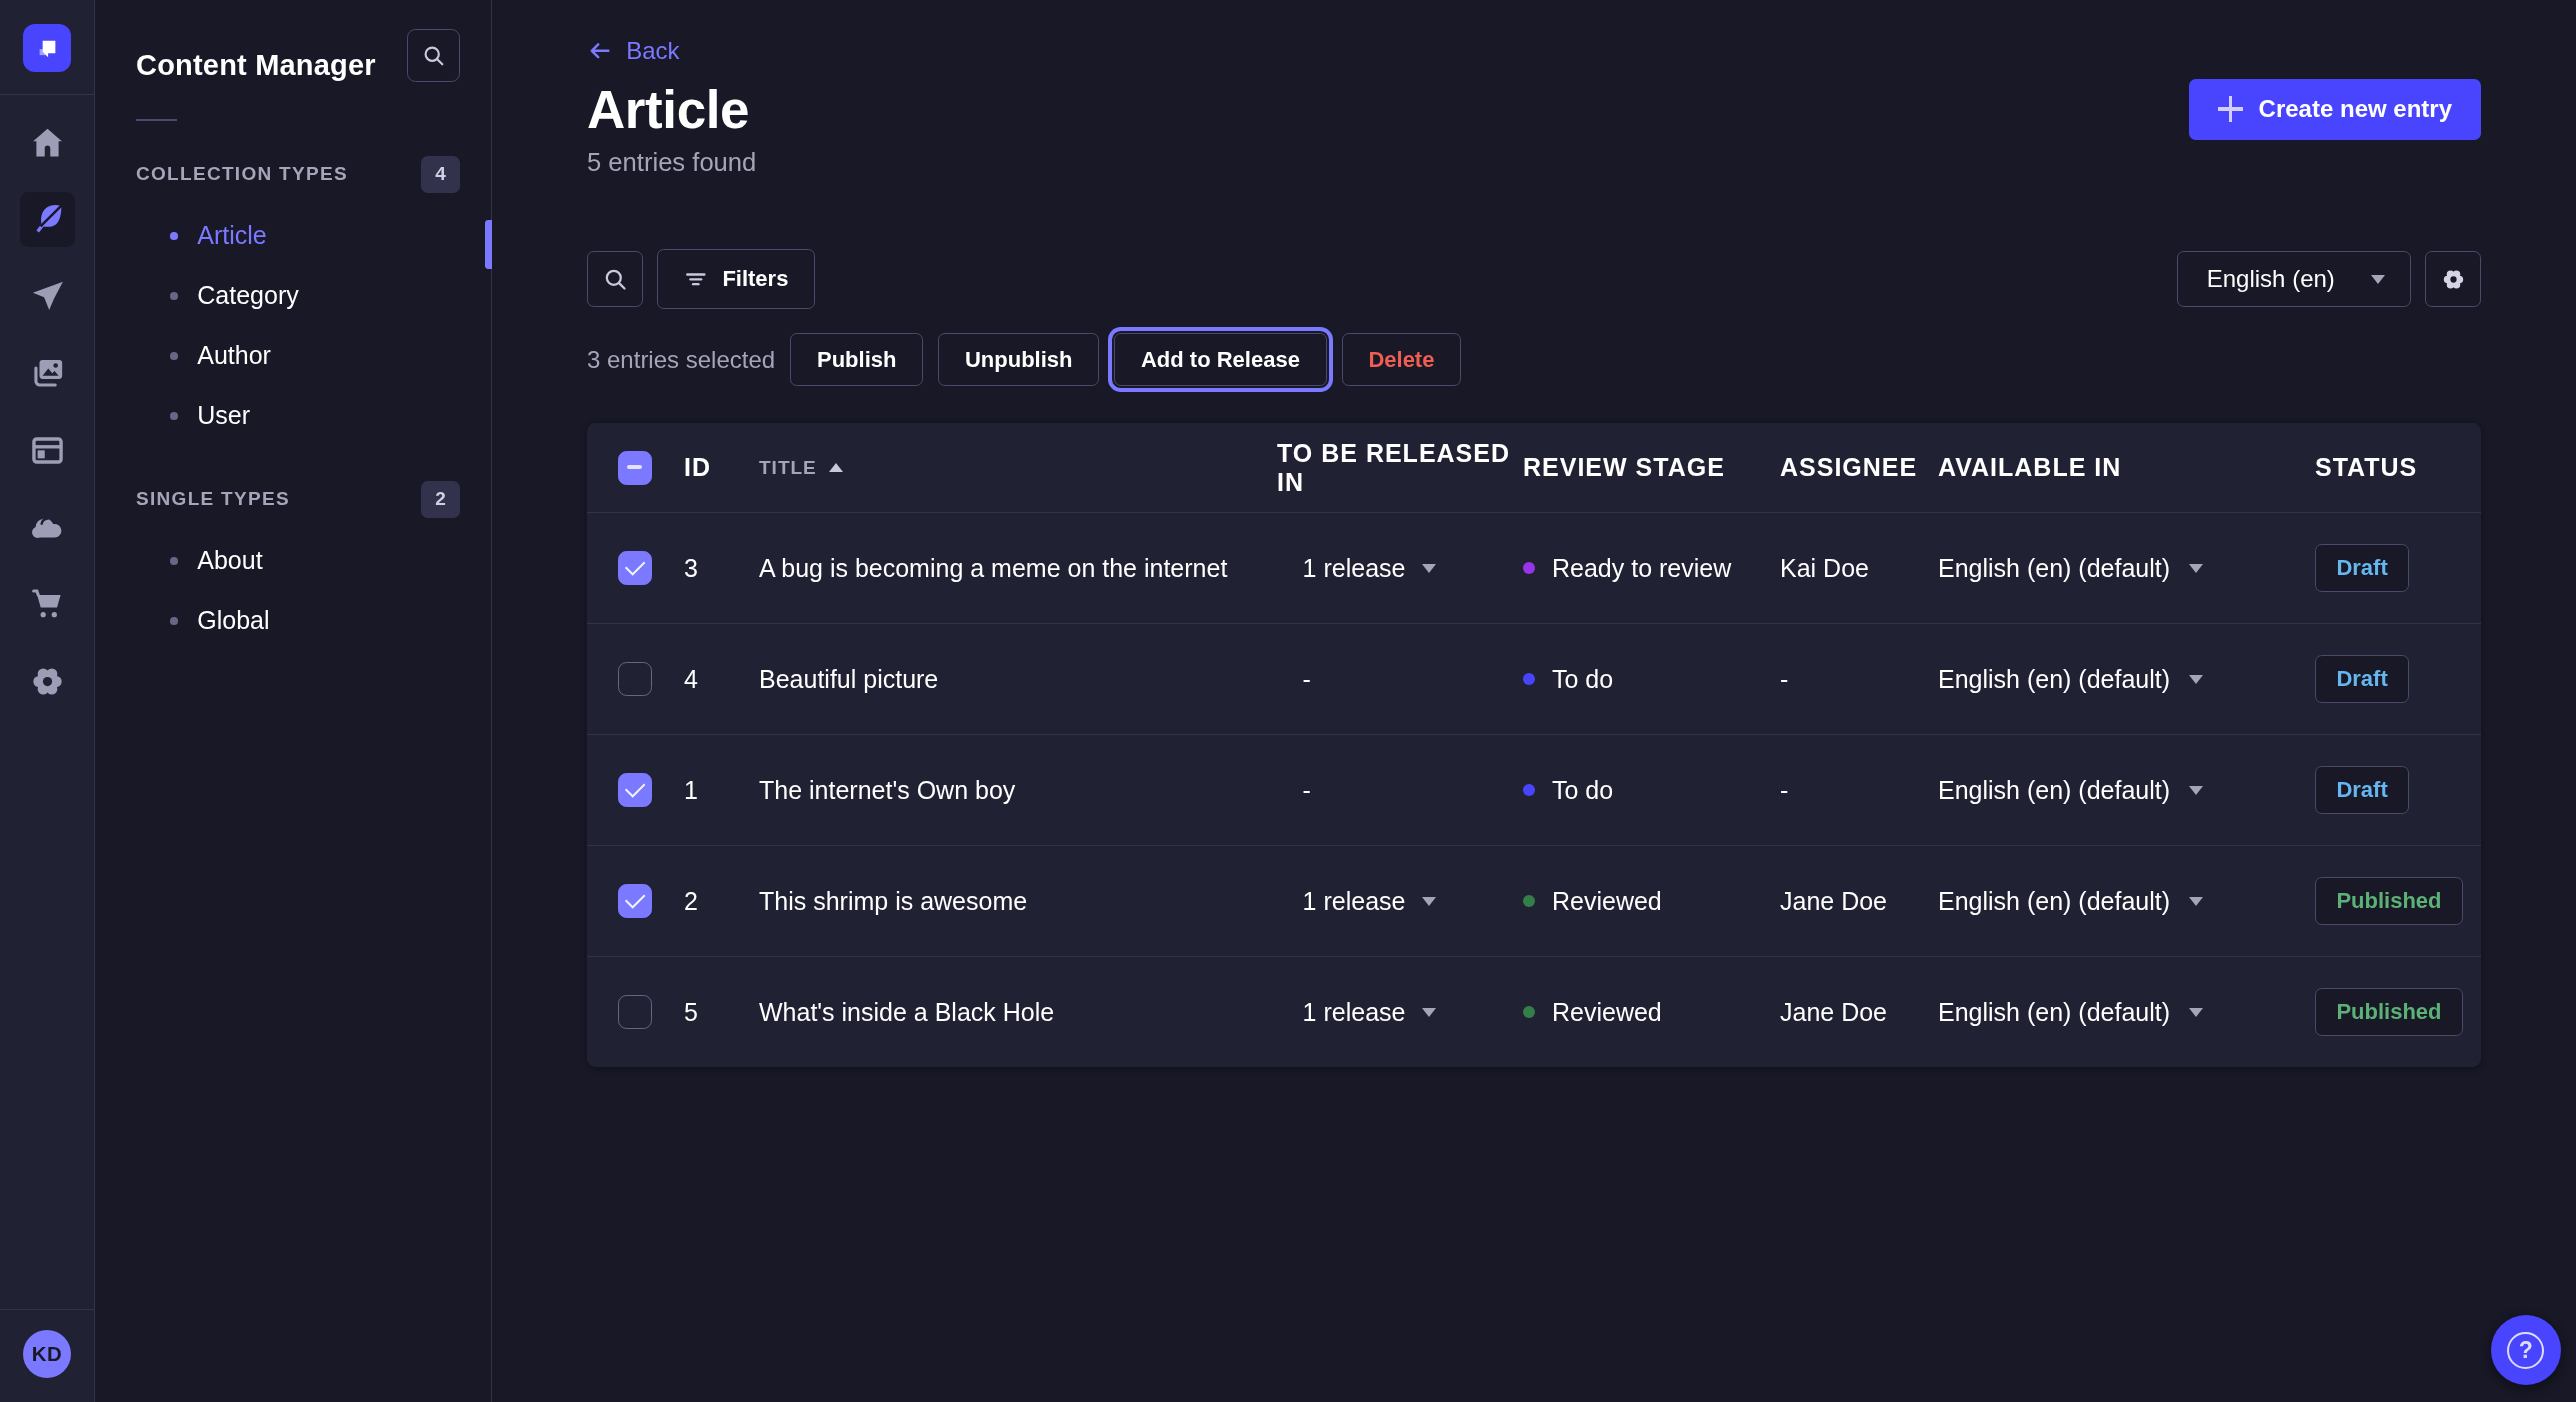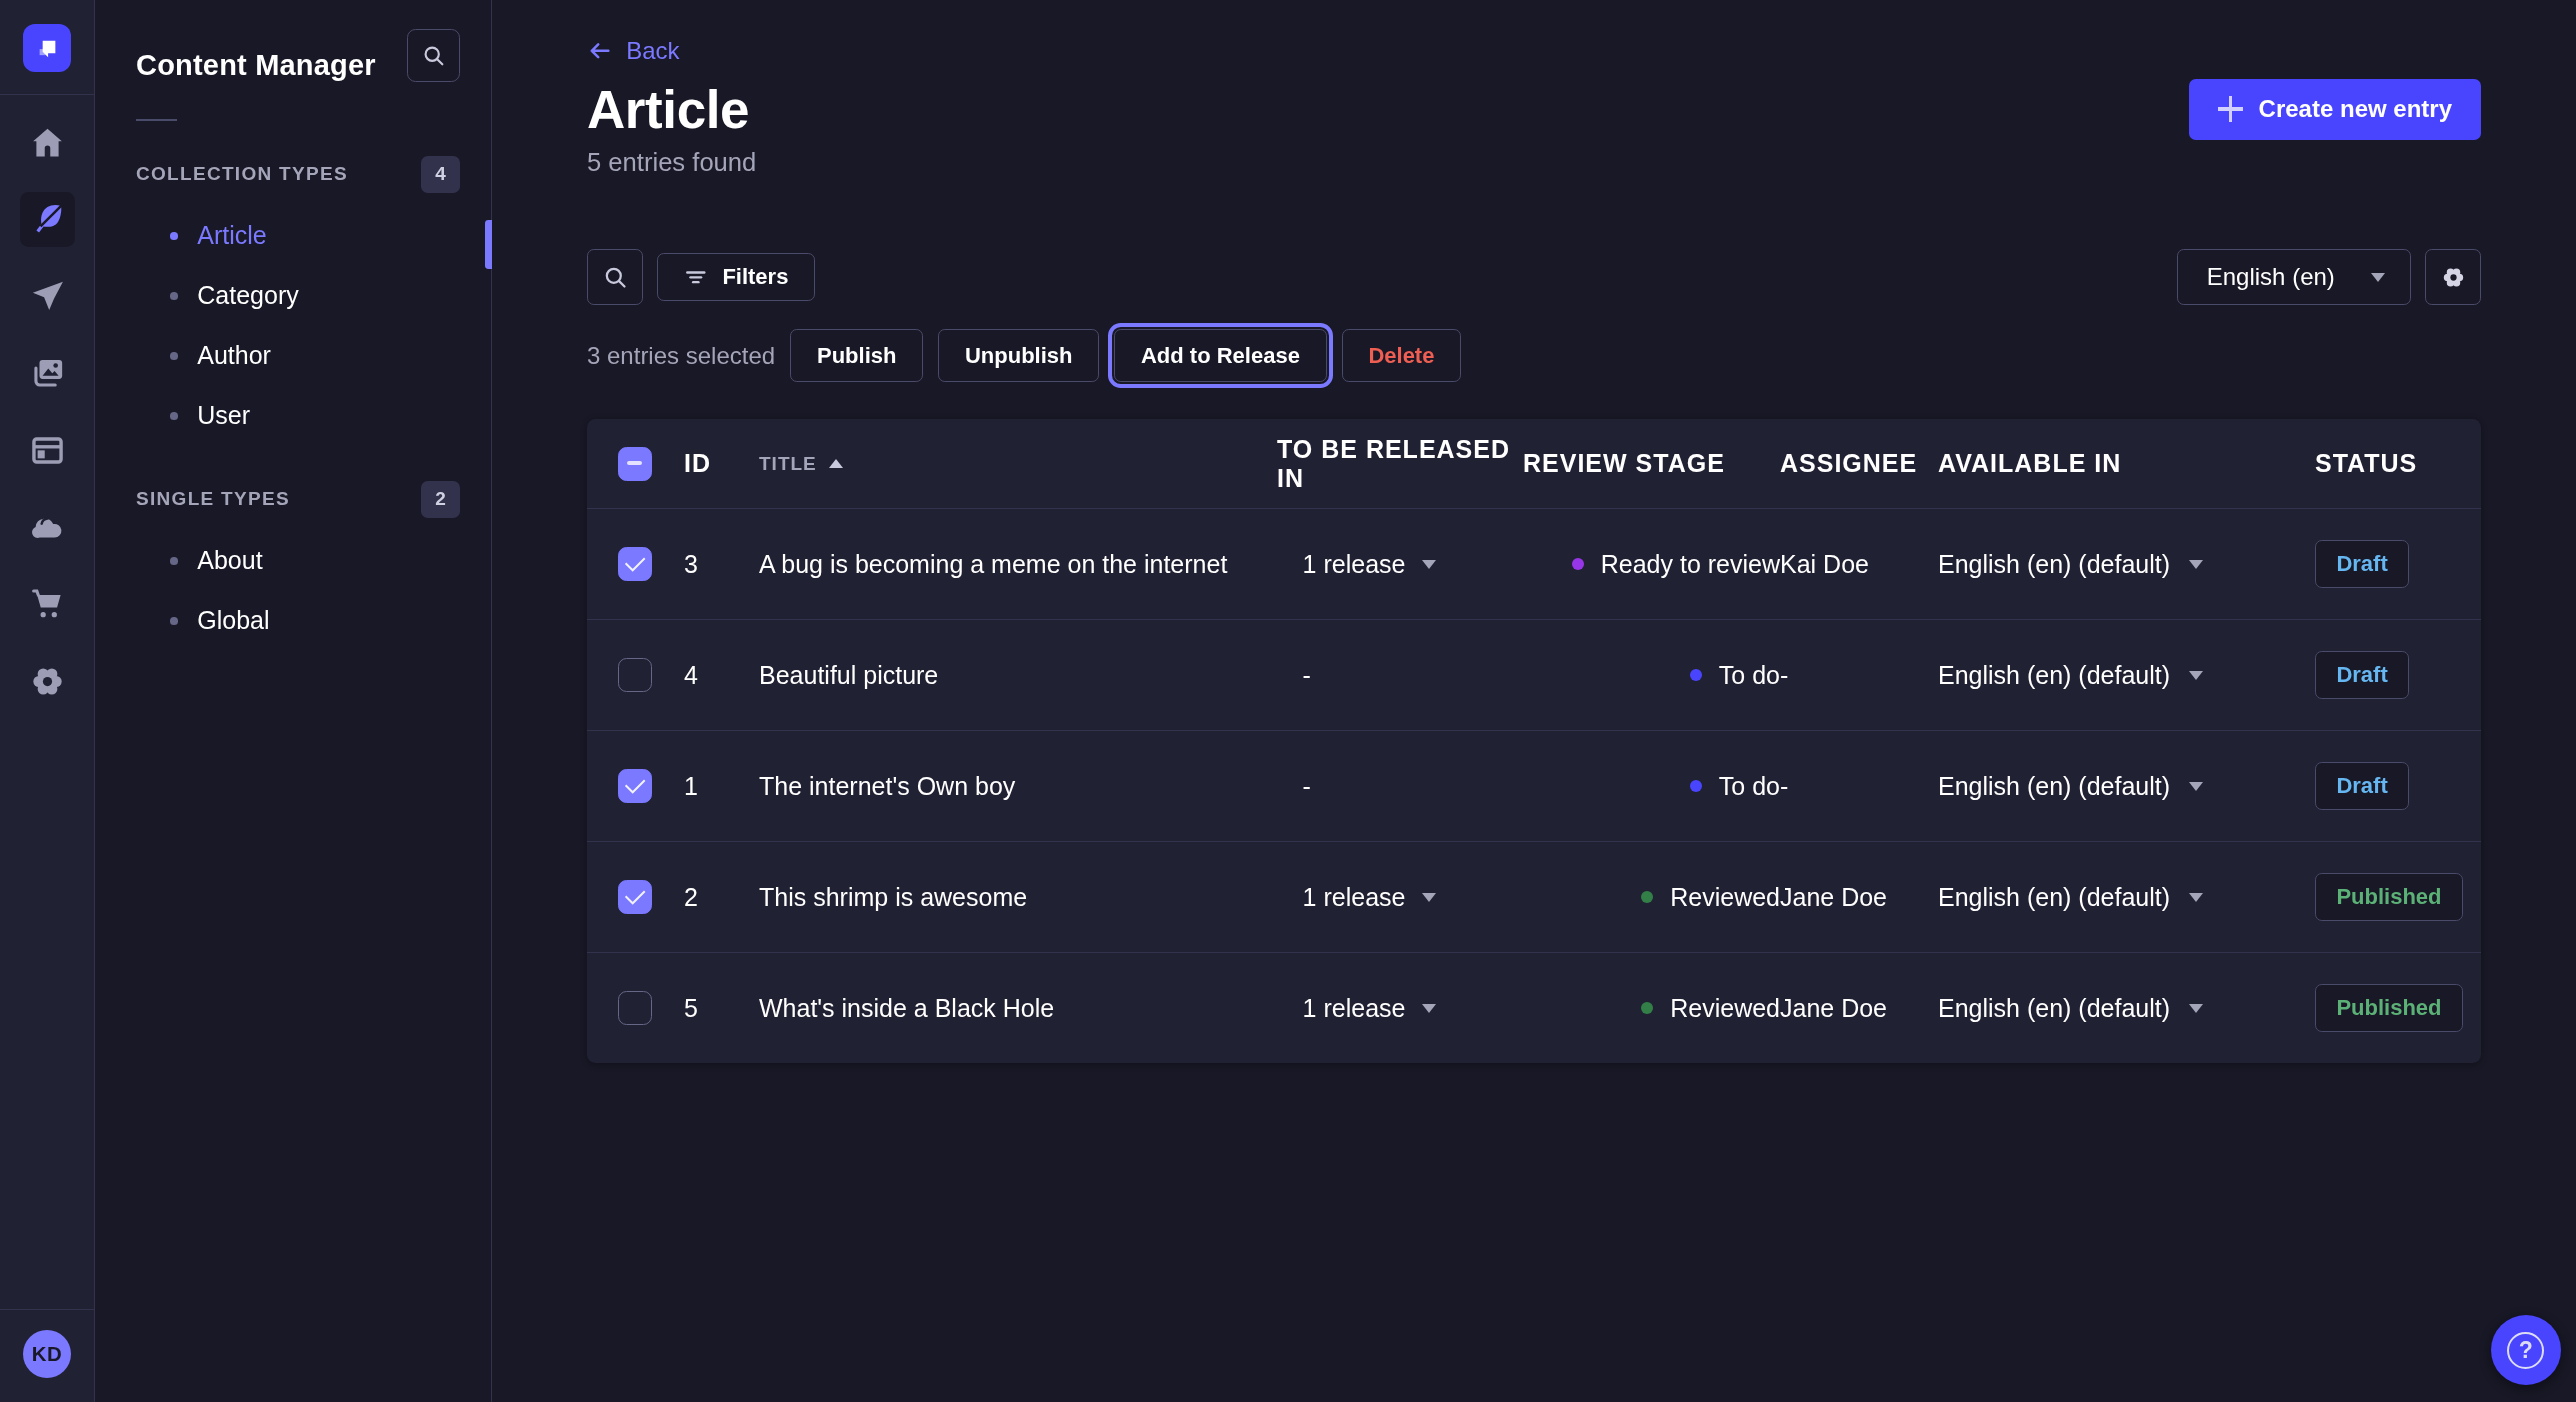--- a/index.html
+++ b/index.html
@@ -42,41 +42,41 @@
   .main{position:absolute;left:492px;right:0;top:0;bottom:0;padding:0 95px;}
   .back-row{margin-top:37px;display:flex;align-items:center;gap:13.6px;color:var(--accent);font-size:24px;cursor:pointer;width:max-content;}
   .title-row{display:flex;align-items:center;justify-content:space-between;margin-top:13.6px;}
   .page-title{font-size:53px;font-weight:700;letter-spacing:-0.4px;}
   .btn-primary{height:61px;background:var(--primary);border:none;border-radius:6.8px;color:#fff;font-size:24px;font-weight:600;display:flex;align-items:center;gap:15.3px;padding:0 29px;cursor:pointer;font-family:inherit;}
   .subtitle{margin-top:8.5px;font-size:25.6px;color:var(--muted);}
 
   .toolbar{margin-top:72px;display:flex;align-items:center;justify-content:space-between;}
   .tb-group{display:flex;align-items:center;gap:13.6px;}
   .icon-btn{width:56px;height:56px;border-radius:6.8px;border:0.9px solid var(--border-strong);background:transparent;display:flex;align-items:center;justify-content:center;cursor:pointer;}
-  .btn-ghost{height:48px;border-radius:6.8px;border:0.9px solid var(--border-strong);background:transparent;color:#fff;font-size:22px;font-weight:600;display:flex;align-items:center;gap:13.6px;padding:0 25.6px;cursor:pointer;font-family:inherit;}
+  .btn-ghost{height:60px;border-radius:6.8px;border:0.9px solid var(--border-strong);background:transparent;color:#fff;font-size:22px;font-weight:600;display:flex;align-items:center;gap:13.6px;padding:0 25.6px;cursor:pointer;font-family:inherit;}
   .locale-select{height:56px;border-radius:6.8px;border:0.9px solid var(--border-strong);background:transparent;color:#fff;font-size:24px;display:flex;align-items:center;padding:0 25.6px 0 29px;cursor:pointer;}
   .locale-select .caret{margin-left:36px;}
 
   .selection-row{margin-top:24px;display:flex;align-items:center;}
   .selection-text{font-size:24px;color:var(--muted);}
   .sel-actions{display:flex;align-items:center;gap:15.3px;margin-left:15.3px;}
   .btn-sec{height:53px;border-radius:6.8px;border:0.9px solid var(--border-strong);background:transparent;color:#fff;font-size:22px;font-weight:600;padding:0 25.6px;cursor:pointer;font-family:inherit;}
   .btn-sec.ring{outline:4.3px solid var(--accent);outline-offset:2.6px;}
   .btn-sec.danger{color:var(--danger);}
 
   
   .card{margin-top:37px;background:var(--panel);border-radius:8.5px;box-shadow:0 1.7px 6.8px rgba(0,0,0,.25);}
   .trow{display:grid;grid-template-columns:97px 75px 518px 246px 257px 158px 377px 1fr;align-items:center;height:111px;border-top:0.9px solid var(--border);}
   .trow.thead{height:89px;border-top:none;}
   .th{font-size:19px;font-weight:700;color:var(--muted);letter-spacing:1px;text-transform:uppercase;display:flex;align-items:center;}
   .cell{font-size:25px;color:var(--text);display:flex;align-items:center;min-width:0;}
   .c-check{padding-left:31px;}
   .c-release{padding-left:25.6px;gap:17px;}
   .thead .c-release{padding-left:0;}
-  .c-stage{gap:17px;justify-content:flex-end;}
+  .c-stage{gap:17px;}
   .c-locale{gap:19px;cursor:pointer;}
   .dot{width:12px;height:12px;border-radius:50%;flex:0 0 auto;}
   .sort-btn{display:flex;align-items:center;gap:12px;cursor:pointer;background:none;border:none;color:var(--muted);font:inherit;font-size:19px;font-weight:700;letter-spacing:1px;}
   .tri-up{width:0;height:0;border-left:7.7px solid transparent;border-right:7.7px solid transparent;border-bottom:9.4px solid #c9c9de;}
   .caret{width:0;height:0;border-left:7.7px solid transparent;border-right:7.7px solid transparent;border-top:9.4px solid var(--muted);display:inline-block;}
   .c-release .caret{display:none;}
   .c-release .caret.shown{display:inline-block;}
   .badge{display:inline-flex;align-items:center;height:48px;padding:0 20.4px;border-radius:6.8px;border:0.9px solid var(--border-strong);background:var(--bg);font-size:22px;font-weight:600;}
 
   .checkbox{width:34px;height:34px;border-radius:8.5px;border:1.7px solid #666687;background:transparent;position:relative;cursor:pointer;flex:0 0 auto;}

